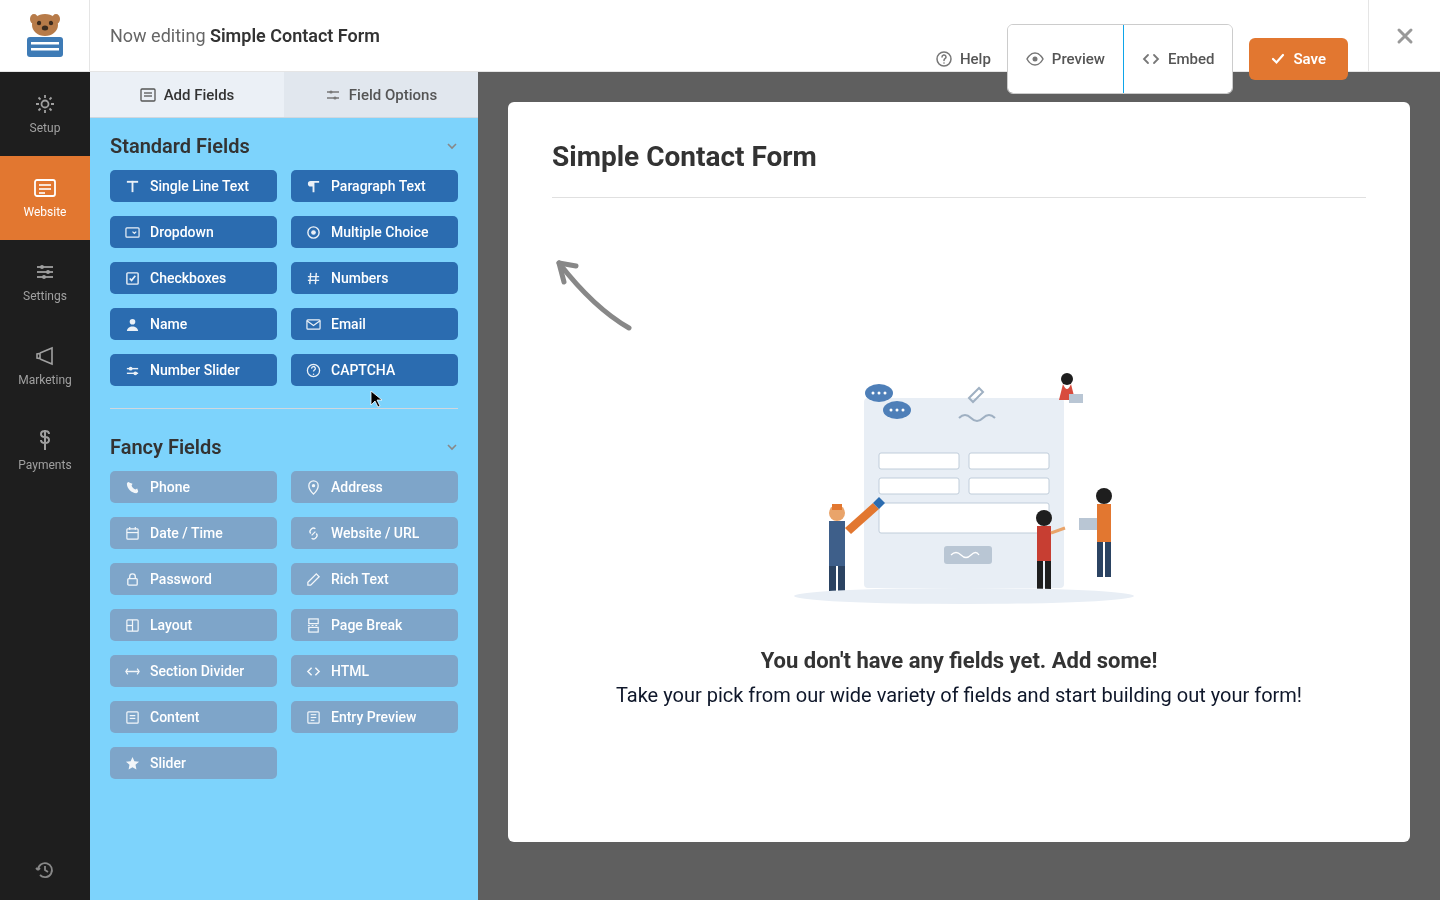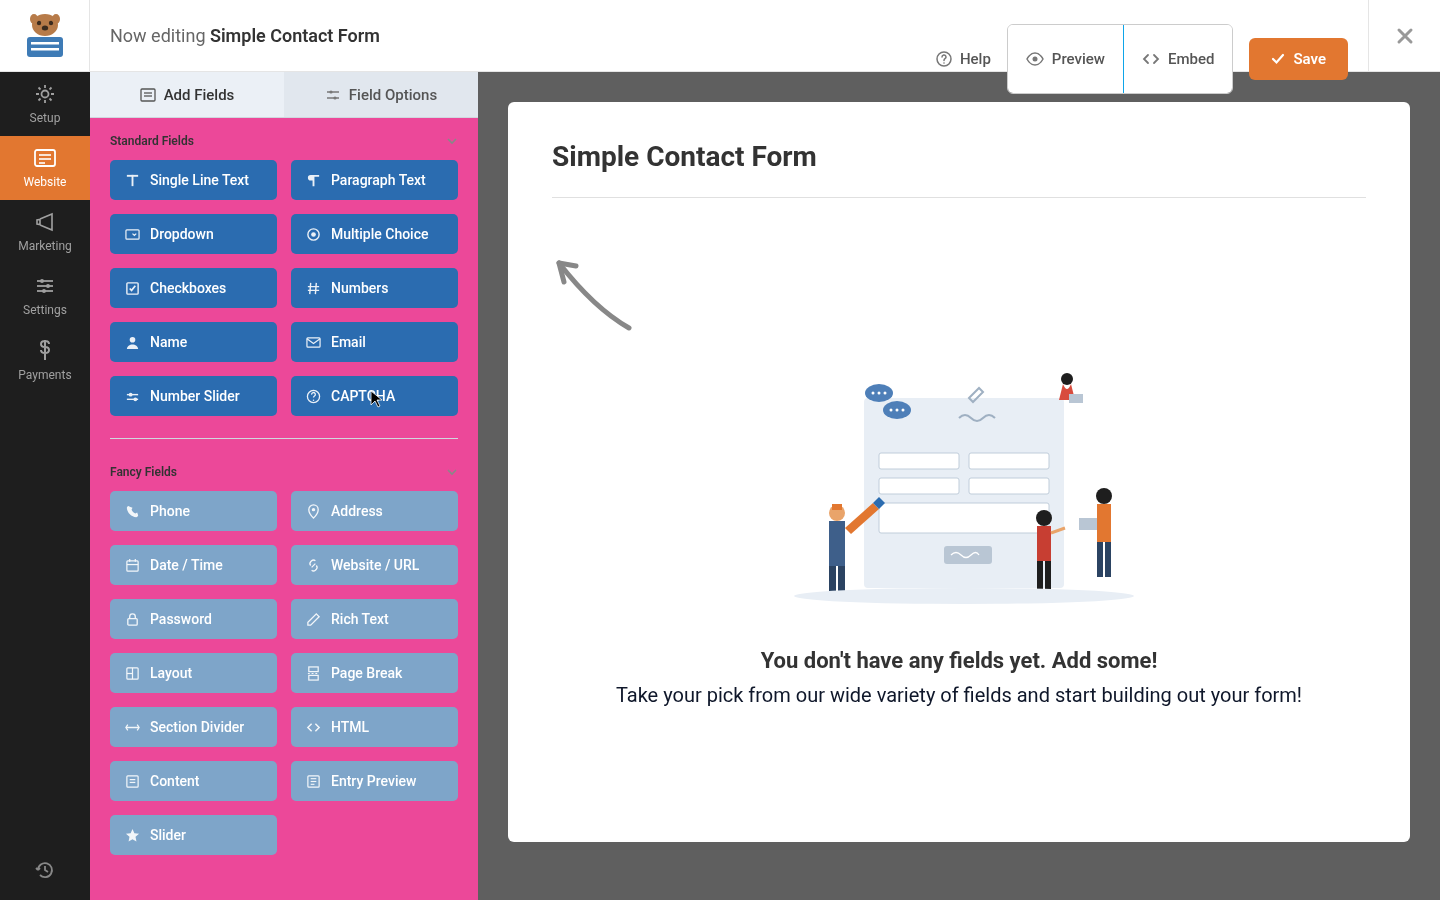--- a/index.html
+++ b/index.html
@@ -14,34 +14,34 @@
 .top-actions { display: flex; align-items: center; gap: 16px; padding-right: 20px; margin-top: 47px; }
 .help-link { display: flex; align-items: center; gap: 8px; color: #555; font-size: 15px; font-weight: 500; cursor: pointer; }
 .btn-group { display: flex; border: 1px solid #ccc; border-radius: 6px; overflow: hidden; }
 .btn-group .tbtn { padding: 25px 18px; display: flex; align-items: center; gap: 8px; color: #555; font-size: 15px; font-weight: 500; cursor: pointer; background: #fff; }
 .btn-group .tbtn + .tbtn { border-left: 1px solid #0ea5e9; }
 .save-btn { background: #e27730; color: #fff; border-radius: 6px; padding: 12px 22px; display: flex; align-items: center; gap: 8px; font-size: 15px; font-weight: 600; cursor: pointer; }
 .close-top { width: 72px; height: 72px; display: flex; align-items: center; justify-content: center; color: #999; cursor: pointer; border-left: 1px solid #e5e5e5; }
 
 .main { display: flex; height: 828px; }
 .leftnav { width: 90px; background: #1e1e1e; display: flex; flex-direction: column; }
-.nav-item { color: #a0a0a0; display: flex; flex-direction: column; align-items: center; justify-content: center; height: 64px; font-size: 12px; gap: 6px; cursor: pointer; }
+.nav-item { color: #a0a0a0; display: flex; flex-direction: column; align-items: center; justify-content: center; height: 84px; font-size: 12px; gap: 6px; cursor: pointer; }
 .nav-item.active { background: #e27730; color: #fff; }
 .nav-spacer { flex: 1; }
 .nav-bottom { color: #888; display: flex; align-items: center; justify-content: center; height: 60px; cursor: pointer; }
 
-.sidebar { width: 388px; background: #ec4899; display: flex; flex-direction: column; overflow-y: auto; position: relative; }
+.sidebar { width: 388px; background: #7dd3fc; display: flex; flex-direction: column; overflow-y: auto; position: relative; }
 .tabs { display: flex; height: 46px; background: #e1e7ee; border-bottom: 1px solid #d0d7de; }
 .tab { flex: 1; display: flex; align-items: center; justify-content: center; gap: 8px; color: #555; font-size: 15px; font-weight: 500; cursor: pointer; }
 .tab.active { background: #ebf0f6; color: #333; }
-.section-head { display: flex; align-items: center; justify-content: space-between; padding: 16px 20px 12px; color: #333; font-size: 12px; font-weight: 600; cursor: pointer; }
+.section-head { display: flex; align-items: center; justify-content: space-between; padding: 16px 20px 12px; color: #333; font-size: 20px; font-weight: 600; cursor: pointer; }
 .section-head .chev { color: #888; }
 .fields-grid { display: grid; grid-template-columns: 1fr 1fr; gap: 14px; padding: 0 20px 16px; }
 .section-divider { height: 1px; background: #d0d7de; margin: 6px 20px 10px; }
-.field-btn { background: #2b6cb0; color: #fff; border-radius: 5px; height: 40px; display: flex; align-items: center; padding: 0 14px; gap: 10px; font-size: 14px; font-weight: 500; cursor: pointer; }
+.field-btn { background: #2b6cb0; color: #fff; border-radius: 5px; height: 32px; display: flex; align-items: center; padding: 0 14px; gap: 10px; font-size: 14px; font-weight: 500; cursor: pointer; }
 .field-btn.muted { background: #7ea5c9; }
 .field-btn .ic { width: 16px; display: flex; justify-content: center; align-items: center; opacity: 0.9; }
 
 .canvas-wrap { flex: 1; padding: 30px; overflow: auto; position: relative; }
 .canvas { background: #fff; border-radius: 6px; min-height: 740px; padding: 38px 44px; }
 .form-title { font-size: 28px; font-weight: 700; color: #333; }
 .form-hr { height: 1px; background: #e0e0e0; margin: 24px 0 30px; }
 .empty-state { display: flex; flex-direction: column; align-items: center; padding-top: 20px; }
 .arrow-svg { align-self: flex-start; margin-left: -8px; margin-bottom: 30px; }
 .illus { width: 380px; height: 250px; margin-bottom: 30px; }
@@ -124,34 +124,34 @@
       <svg width="24" height="22" viewBox="0 0 24 22">
           <rect x="2" y="3" width="20" height="16" rx="2" fill="none" stroke="currentColor" stroke-width="1.8"></rect>
           <line x1="6" y1="8" x2="18" y2="8" stroke="currentColor" stroke-width="1.6"></line>
           <line x1="6" y1="12" x2="18" y2="12" stroke="currentColor" stroke-width="1.6"></line>
           <line x1="6" y1="16" x2="12" y2="16" stroke="currentColor" stroke-width="1.6"></line>
         </svg>
       <span>Website</span>
     </div>
     <div class="nav-item">
       <svg width="22" height="22" viewBox="0 0 22 22">
-          <path d="M3 9v4l3 .5V8.5L3 9zM6 8l12-5v16L6 14" fill="none" stroke="currentColor" stroke-width="1.6"></path>
-        </svg>
-      <span>Marketing</span>
-    </div>
-    <div class="nav-item">
-      <svg width="22" height="22" viewBox="0 0 22 22">
           <line x1="3" y1="6" x2="19" y2="6" stroke="currentColor" stroke-width="1.8"></line>
           <circle cx="8" cy="6" r="2" fill="currentColor"></circle>
           <line x1="3" y1="11" x2="19" y2="11" stroke="currentColor" stroke-width="1.8"></line>
           <circle cx="14" cy="11" r="2" fill="currentColor"></circle>
           <line x1="3" y1="16" x2="19" y2="16" stroke="currentColor" stroke-width="1.8"></line>
           <circle cx="10" cy="16" r="2" fill="currentColor"></circle>
         </svg>
       <span>Settings</span>
+    </div>
+    <div class="nav-item">
+      <svg width="22" height="22" viewBox="0 0 22 22">
+          <path d="M3 9v4l3 .5V8.5L3 9zM6 8l12-5v16L6 14" fill="none" stroke="currentColor" stroke-width="1.6"></path>
+        </svg>
+      <span>Marketing</span>
     </div>
     <div class="nav-item">
       <svg width="18" height="24" viewBox="0 0 18 24">
           <path d="M9 2v20M13 6c0-2-2-3-4-3s-4 1-4 3 2 3 4 3 4 1 4 3-2 3-4 3-4-1-4-3" fill="none" stroke="currentColor" stroke-width="2"></path>
         </svg>
       <span>Payments</span>
     </div>
     <div class="nav-spacer"></div>
     <div class="nav-bottom">
       <svg width="22" height="22" viewBox="0 0 22 22">

